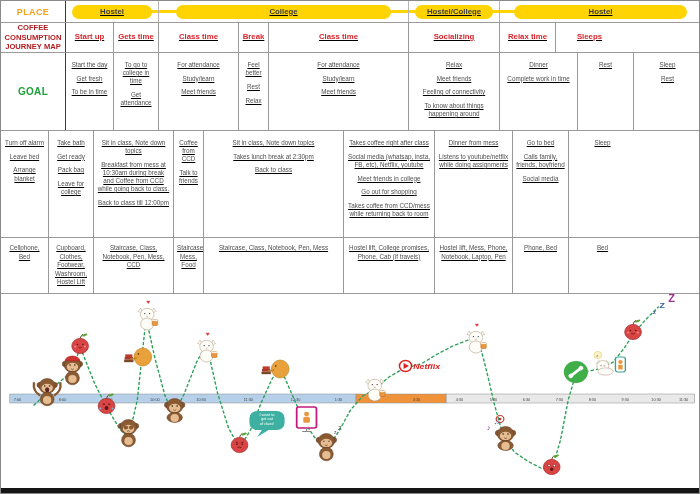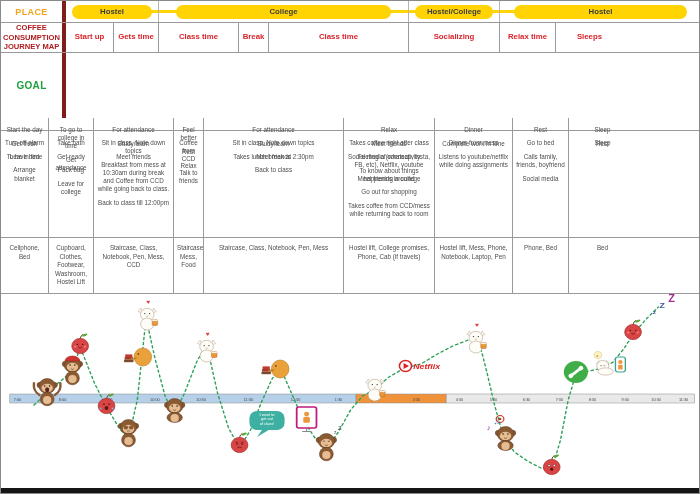--- a/index.html
+++ b/index.html
@@ -1,29 +1,29 @@
 <!DOCTYPE html>
 <html><head>
 <meta charset="utf-8">
 <style>
   html,body{margin:0;padding:0;background:#fff;font-family:"Liberation Sans",sans-serif;}
   .map{position:relative;width:700px;height:494px;border:1px solid #8a8a8a;box-sizing:border-box;background:#fff;overflow:hidden;}
   .prow{display:flex;border-bottom:1px solid #9a9a9a;box-sizing:border-box;background:#fff;}
-  .lbl{flex:0 0 65px;width:65px;border-right:4px solid #7f1d1d;display:flex;align-items:center;justify-content:center;text-align:center;font-weight:bold;box-sizing:border-box;padding:1px;}
+  .lbl{flex:0 0 65px;width:65px;border-right:1px solid #7f1d1d;display:flex;align-items:center;justify-content:center;text-align:center;font-weight:bold;box-sizing:border-box;padding:1px;}
   .lbl.place{color:#F5A21B;font-size:9px;letter-spacing:.4px;}
   .lbl.journey{color:#B01C20;font-size:7.6px;line-height:1.25;padding:0 4px;}
   .lbl.goal,.lbl.action{color:#1FA03C;font-size:10px;letter-spacing:.3px;}
   .lbl.touch{color:#1FA03C;font-size:9px;line-height:1.3;}
   .lbl.emotion-l{color:#20338F;font-size:9.5px;line-height:1.35;}
-  .cells,.groups{flex:1;display:flex;position:relative;}
+  .cells,.groups{flex:1;display:flex;position:relative;text-decoration:underline;}
   .cell{box-sizing:border-box;border-right:1px solid #9a9a9a;overflow:hidden;}
   .cell:last-child,.grp:last-child{border-right:none;}
   .row-place{height:22px;position:relative;}
   .row-header{height:30px;}
-  .row-goal{height:78px;flex-direction:column;}
+  .row-goal{height:78px;}
   .row-action{height:107px;}
   .row-touch{height:56px;}
   .row-emotion{height:194px;}
   .grp{box-sizing:border-box;border-right:1px solid #b5b5b5;display:flex;align-items:center;justify-content:center;position:relative;}
   .pill-line{position:absolute;left:100px;right:40px;top:9px;height:3px;background:#FFD402;z-index:0;}
   .pill{position:relative;z-index:1;background:#FFD402;border-radius:8px;height:14px;line-height:14px;text-align:center;font-weight:bold;font-size:7.8px;color:#3d3d3d;width:86%;max-width:230px;}
   .hdr{display:flex;align-items:center;justify-content:center;text-align:center;color:#D8232A;font-weight:bold;font-size:7.8px;line-height:1.15;padding:1px 2px;}
   .bodycell{padding:8px 3px 2px;text-align:center;color:#4d4d4d;font-size:6.3px;line-height:1.3;}
   .bodycell .item{margin-bottom:5.5px;}
   .touchcell{padding:6px 3px 2px;text-align:center;color:#4d4d4d;font-size:6.3px;line-height:1.35;}

